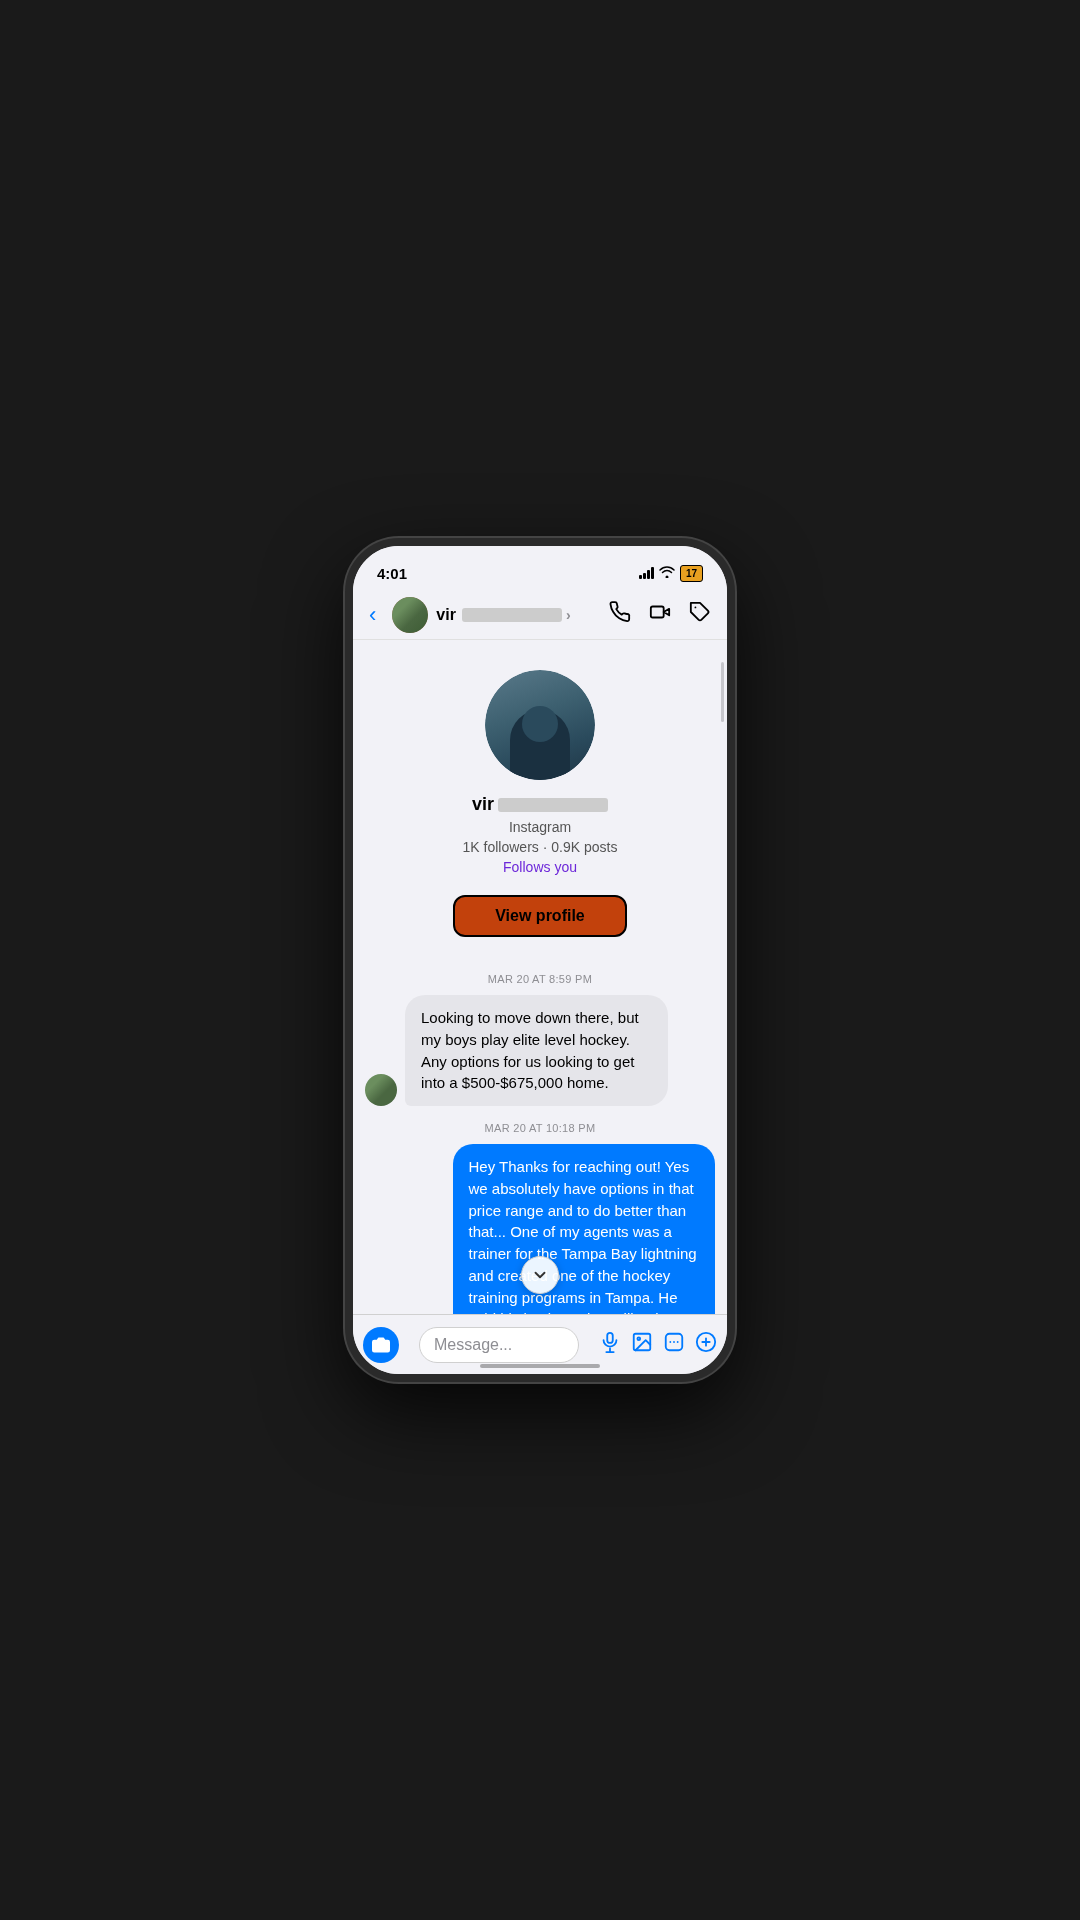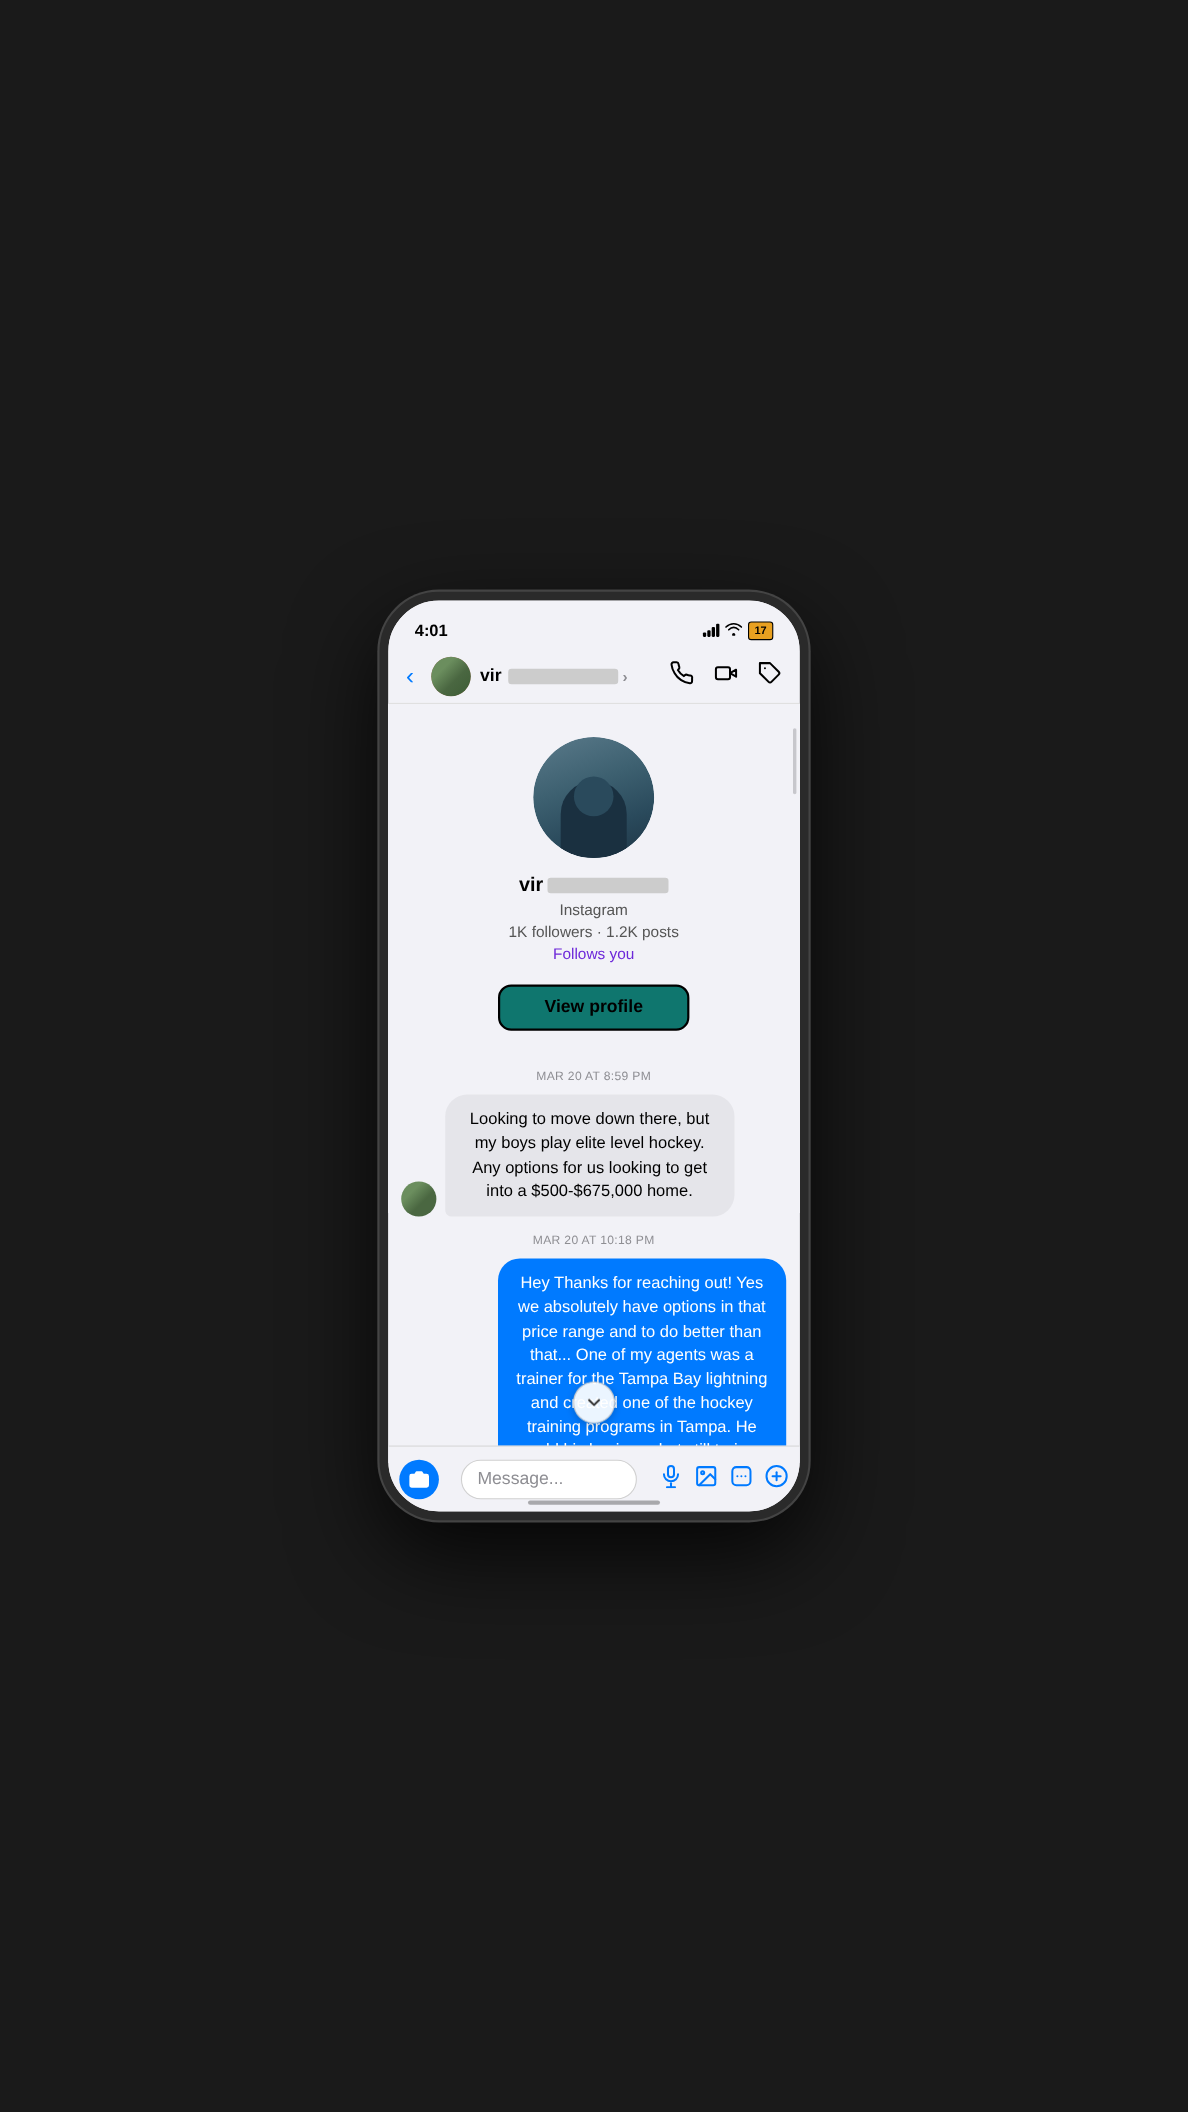--- a/index.html
+++ b/index.html
@@ -253,21 +253,21 @@
 
     .profile-follows {
       font-size: 14px;
       color: #6d28d9;
       margin-bottom: 20px;
     }
 
     .view-profile-btn {
       border: 2px solid #000;
       border-radius: 12px;
-      background: #0f766e;
+      background: #c2410c;
       padding: 10px 40px;
       font-size: 16px;
       font-weight: 600;
       color: #000;
       cursor: pointer;
     }
 
     
     .message-section {
       padding: 0 12px;
@@ -281,21 +281,20 @@
       letter-spacing: 0.3px;
       margin: 16px 0 10px;
       text-transform: uppercase;
     }
 
     .message-row {
       display: flex;
       align-items: flex-end;
       gap: 8px;
       margin-bottom: 4px;
-      text-align: center;
     }
 
     .message-row.received {
       justify-content: flex-start;
     }
 
     .message-row.sent {
       justify-content: flex-end;
     }
 
@@ -501,21 +500,21 @@
 
     <div class="profile-card">
       <div class="profile-avatar-large">
         <div class="profile-avatar-img"></div>
       </div>
       <div class="profile-name">
         <span>vir</span>
           <span class="profile-name-blurred"></span>
       </div>
       <div class="profile-source">Instagram</div>
-      <div class="profile-stats">1K followers · 1.2K posts</div>
+      <div class="profile-stats">1K followers · 0.9K posts</div>
       <div class="profile-follows">Follows you</div>
       <button class="view-profile-btn">View profile</button>
     </div>
 
     <div class="message-section">
 
       <div class="timestamp-label">MAR 20 AT 8:59 PM</div>
 
       <div class="message-row received">
         <div class="message-avatar-small"></div>

